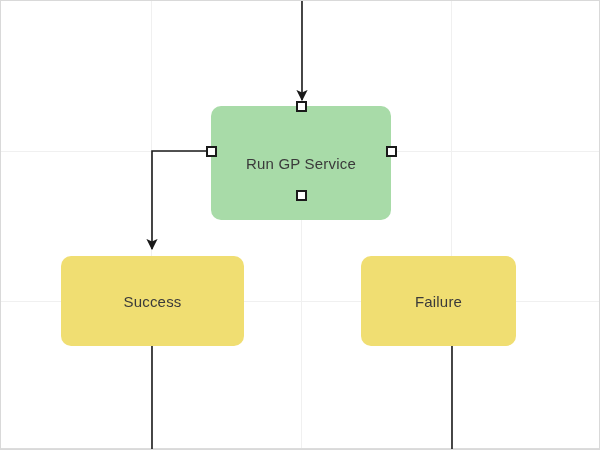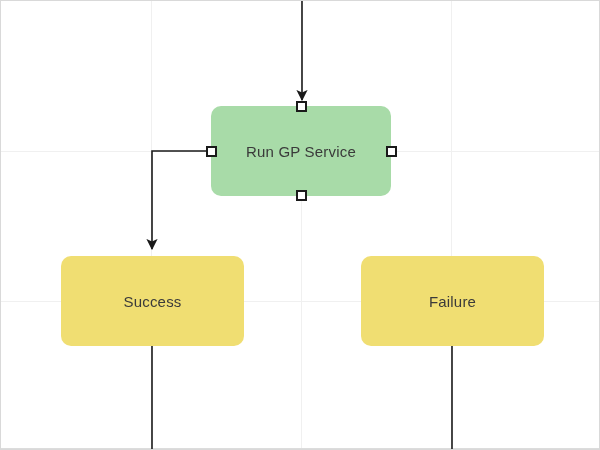--- a/index.html
+++ b/index.html
@@ -83,29 +83,29 @@
 
     <path d="M 301 0 L 301 99" fill="none" stroke="#1a1a1a" stroke-width="1.6" marker-end="url(#arrow)"></path>
 
     <path d="M 212 150 L 151 150 L 151 248" fill="none" stroke="#1a1a1a" stroke-width="1.6" marker-end="url(#arrow)"></path>
 
     <path d="M 151 344 L 151 450" fill="none" stroke="#1a1a1a" stroke-width="1.6"></path>
 
     <path d="M 451 344 L 451 450" fill="none" stroke="#1a1a1a" stroke-width="1.6"></path>
   </svg>
 
-  <div class="node node-green" style="left:210px; top:105px; width:180px; height:90px;">
+  <div class="node node-green" style="left:210px; top:105px; width:180px; height:114px;">
     <span class="node-label">Run GP Service</span>
     <span class="port" style="left:84.5px; top:-5.5px;"></span>
     <span class="port" style="left:-5.5px; top:39.5px;"></span>
     <span class="port" style="left:174.5px; top:39.5px;"></span>
     <span class="port" style="left:84.5px; top:83.5px;"></span>
   </div>
 
   <div class="node node-yellow" style="left:60px; top:255px; width:183px; height:90px;justify-content:center;">
     <span class="node-label">Success</span>
   </div>
 
-  <div class="node node-yellow" style="left:360px; top:255px; width:183px; height:90px;">
+  <div class="node node-yellow" style="left:360px; top:255px; width:155px; height:90px;">
     <span class="node-label">Failure</span>
   </div>
 
 </div>
 
 </body></html>

